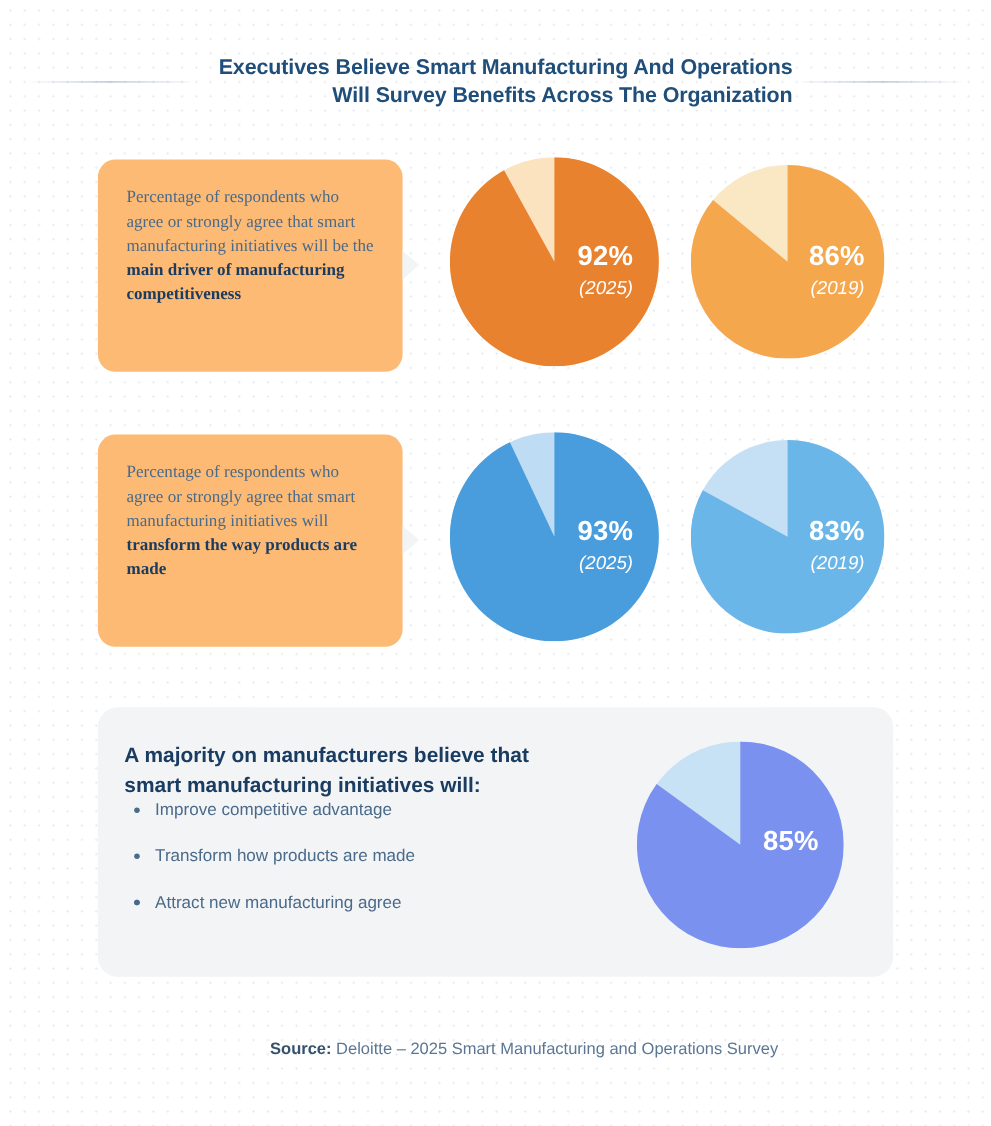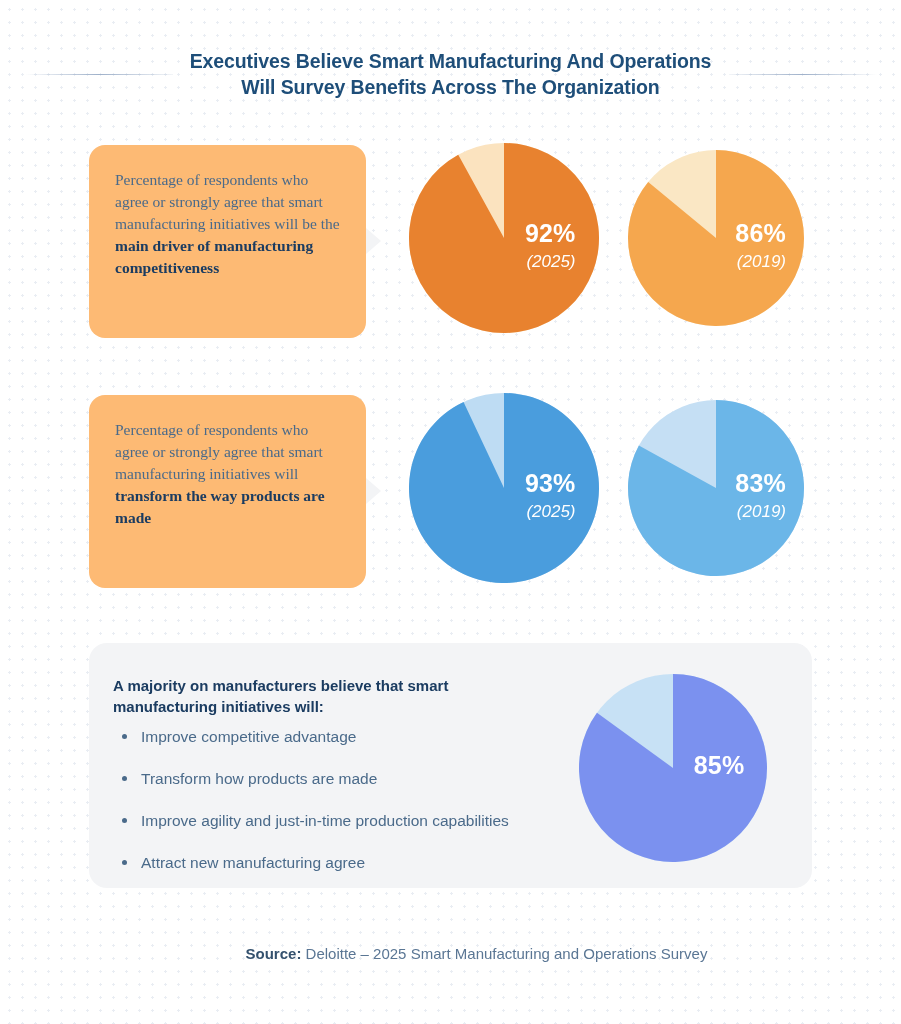--- a/index.html
+++ b/index.html
@@ -34,21 +34,21 @@
     flex: 0 0 auto;
     width: 148px;
     background: linear-gradient(to right, rgba(170,186,208,0), #9fb1ca, rgba(170,186,208,0.15));
   }
   .rule.right {
     background: linear-gradient(to left, rgba(170,186,208,0), #9fb1ca, rgba(170,186,208,0.15));
   }
   .title {
     flex: 0 0 auto;
     width: 540px;
-    text-align: center;
+    text-align: right;
     color: #1e4e79;
     font-size: 19.5px;
     font-weight: bold;
     line-height: 1.35;
     letter-spacing: -0.1px;
     padding: 0 8px;
   }
 
   
   .row {
@@ -133,21 +133,21 @@
     background: #f3f4f6;
     border-radius: 18px;
     box-sizing: border-box;
   }
   .panel-heading {
     position: absolute;
     left: 24px;
     top: 32px;
     width: 420px;
     color: #1b3c61;
-    font-size: 15px;
+    font-size: 19px;
     font-weight: bold;
     line-height: 1.42;
   }
   .panel-list {
     position: absolute;
     left: 24px;
     top: 84px;
     width: 500px;
     margin: 0;
     padding: 0;
@@ -260,21 +260,21 @@
         </div>
       </div>
     </div>
 </div>
 
 <div class="panel">
   <div class="panel-heading">A majority on manufacturers believe that smart manufacturing initiatives will:</div>
   <ul class="panel-list">
       <li><span class="bullet"></span><span>Improve competitive advantage</span></li>
       <li><span class="bullet"></span><span>Transform how products are made</span></li>
-      <li><span class="bullet"></span><span>Improve agility and just-in-time production capabilities</span></li>
+      <li><span class="bullet"></span></li>
       <li><span class="bullet"></span><span>Attract new manufacturing agree</span></li>
     </ul>
   <div class="panel-pie">
       <div class="pie" style="width: 188px; height: 188px;">
         <svg width="188" height="188" viewBox="0 0 188 188">
           <circle cx="94" cy="94" r="94" fill="#c7e1f5"></circle>
           <path d="M 94 94 L 94 0 A 94 94 0 1 1 17.95240252875493 38.74818628450755 Z" fill="#7b91ef"></path>
         </svg>
         <div class="pie-label" style="left: 114.68px; top: 78px;">
           <div class="pie-pct">85%</div>

